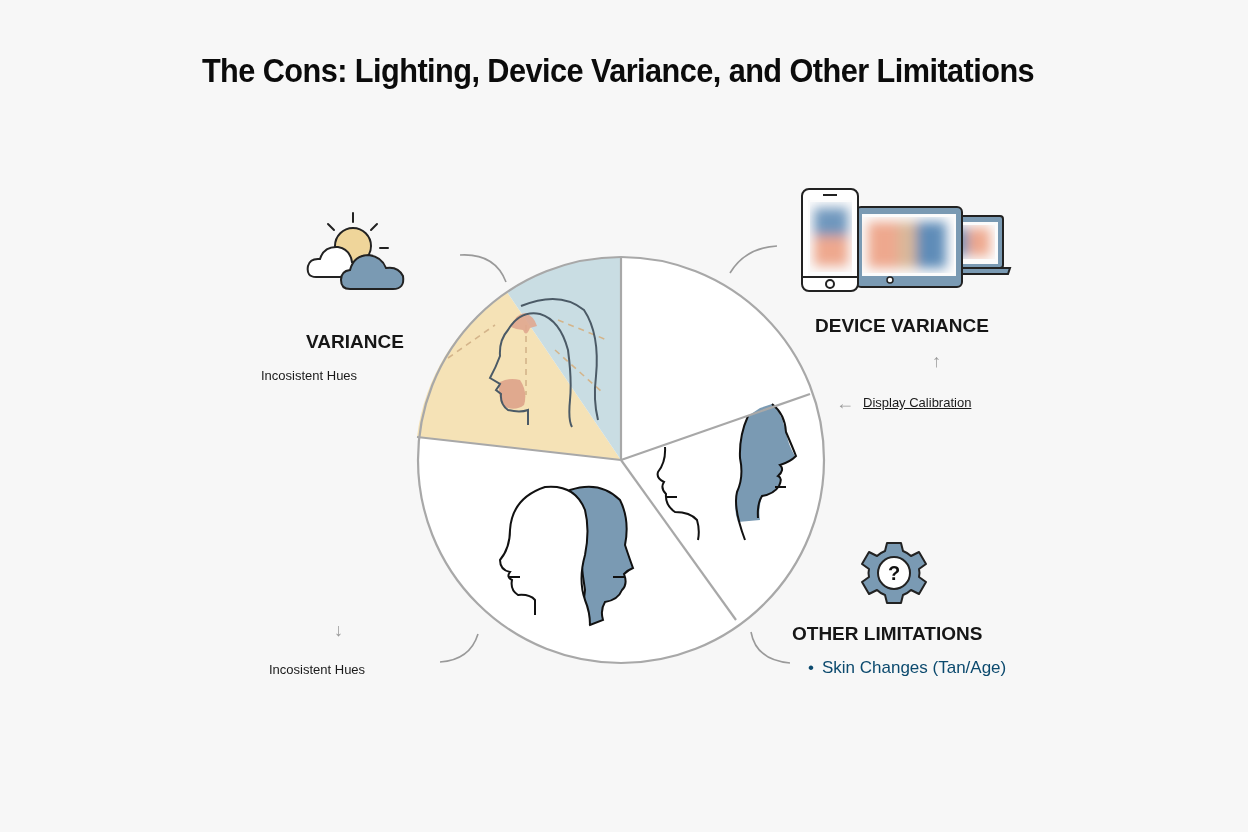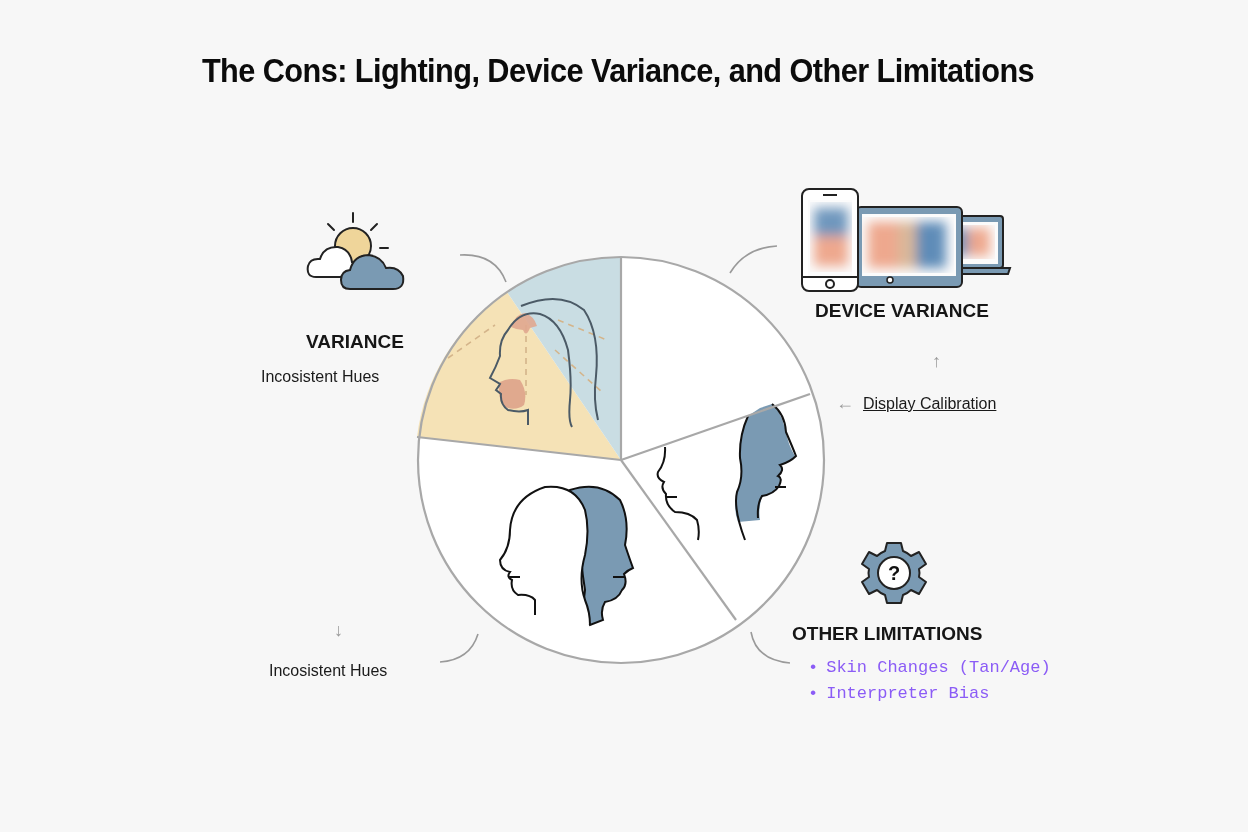--- a/index.html
+++ b/index.html
@@ -17,24 +17,24 @@
     font-weight: bold; font-size: 33px; letter-spacing: -0.6px;
     color: #0b0b0b;
     transform: scaleX(0.93);
   }
   svg.diagram { position: absolute; left: 0; top: 0; }
   .label {
     position: absolute; white-space: nowrap;
     font-family: "Liberation Sans", sans-serif;
   }
   .heading { font-weight: bold; font-size: 19px; color: #161616; }
-  .sub { font-size: 16px; color: #1a1a1a; }
+  .sub { font-size: 13px; color: #1a1a1a; }
   .arrow { font-size: 18px; color: #9a9a9a; }
   .bullets { list-style: none; margin: 0; padding: 0; }
-  .bullets li { font-size: 17px; line-height: 26px; color: #8b5cf6; font-family: Liberation Mono, monospace; }
+  .bullets li { font-size: 17px; line-height: 26px; color: #0c4a6e; }
   .bullets li::before { content: "\2022"; margin-right: 8px; }
 </style>
 </head>
 <body>
 
 <div class="title">The Cons: Lighting, Device Variance, and Other Limitations</div>
 
 <svg class="diagram" width="1248" height="832" viewBox="0 0 1248 832">
   <defs>
     <filter id="blur8">
@@ -157,25 +157,24 @@
   <g transform="translate(894,573)">
     <path d="M-7,-30 L7,-30 L9,-22 Q14,-20 17,-17 L25,-21 L32,-9 L25,-4 Q26,0 25,4 L32,9 L25,21 L17,17 Q14,20 9,22 L7,30 L-7,30 L-9,22 Q-14,20 -17,17 L-25,21 L-32,9 L-25,4 Q-26,0 -25,-4 L-32,-9 L-25,-21 L-17,-17 Q-14,-20 -9,-22 Z" fill="#7a9ab3" stroke="#222" stroke-width="2" stroke-linejoin="round"></path>
     <circle cx="0" cy="0" r="16" fill="#ffffff" stroke="#222" stroke-width="2"></circle>
     <text x="0" y="7" text-anchor="middle" font-family="Liberation Sans, sans-serif" font-weight="bold" font-size="20" fill="#111">?</text>
   </g>
 </svg>
 
 <div class="label heading" style="left:306px; top:331px;">VARIANCE</div>
 <div class="label sub" style="left:261px; top:368px;">Incosistent Hues</div>
 
-<div class="label heading" style="left:815px; top:300px;">DEVICE VARIANCE</div>
+<div class="label heading" style="left:815px; top:315px;">DEVICE VARIANCE</div>
 <div class="label arrow" style="left:932px; top:351px;">↑</div>
 <div class="label arrow" style="left:836px; top:393px;">←</div>
 <div class="label sub" style="left:863px; top:395px;text-decoration:underline;">Display Calibration</div>
 
 <div class="label arrow" style="left:334px; top:620px;">↓</div>
 <div class="label sub" style="left:269px; top:662px;">Incosistent Hues</div>
 
 <div class="label heading" style="left:792px; top:623px;">OTHER LIMITATIONS</div>
 <ul class="label bullets" style="left:808px; top:655px;">
   <li>Skin Changes (Tan/Age)</li>
-  <li>Interpreter Bias</li>
 </ul>
 
 </body></html>

